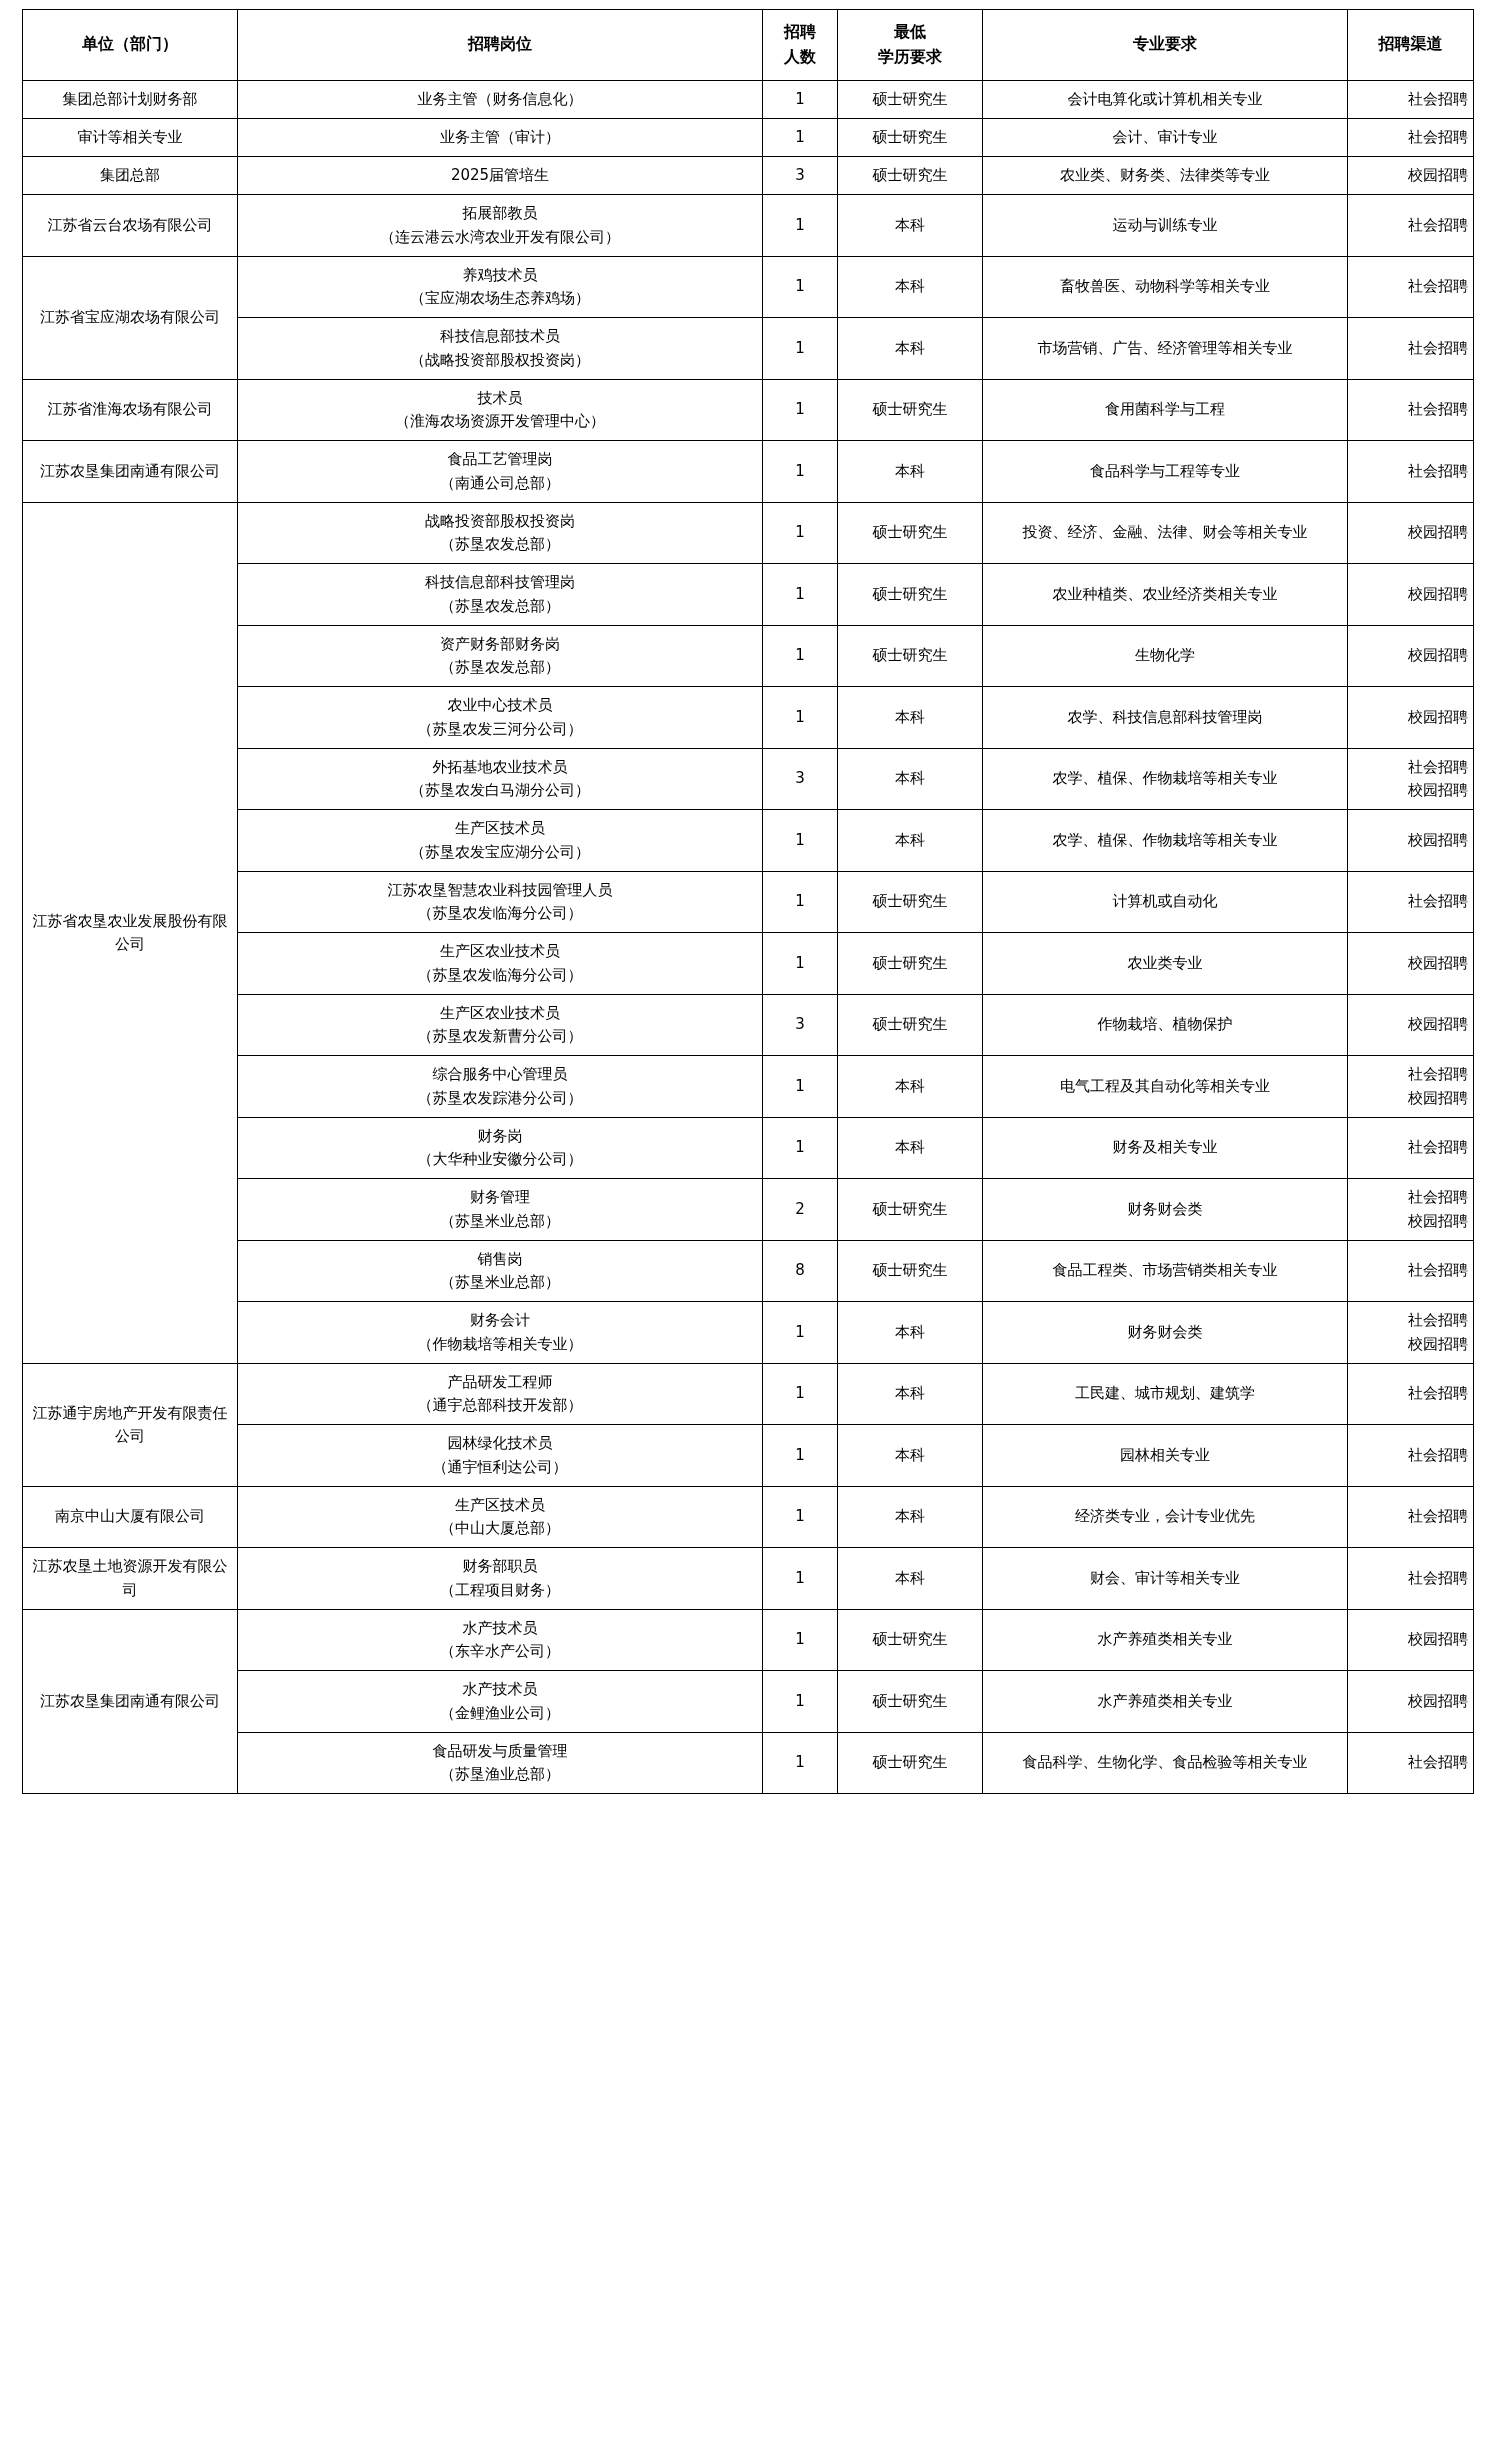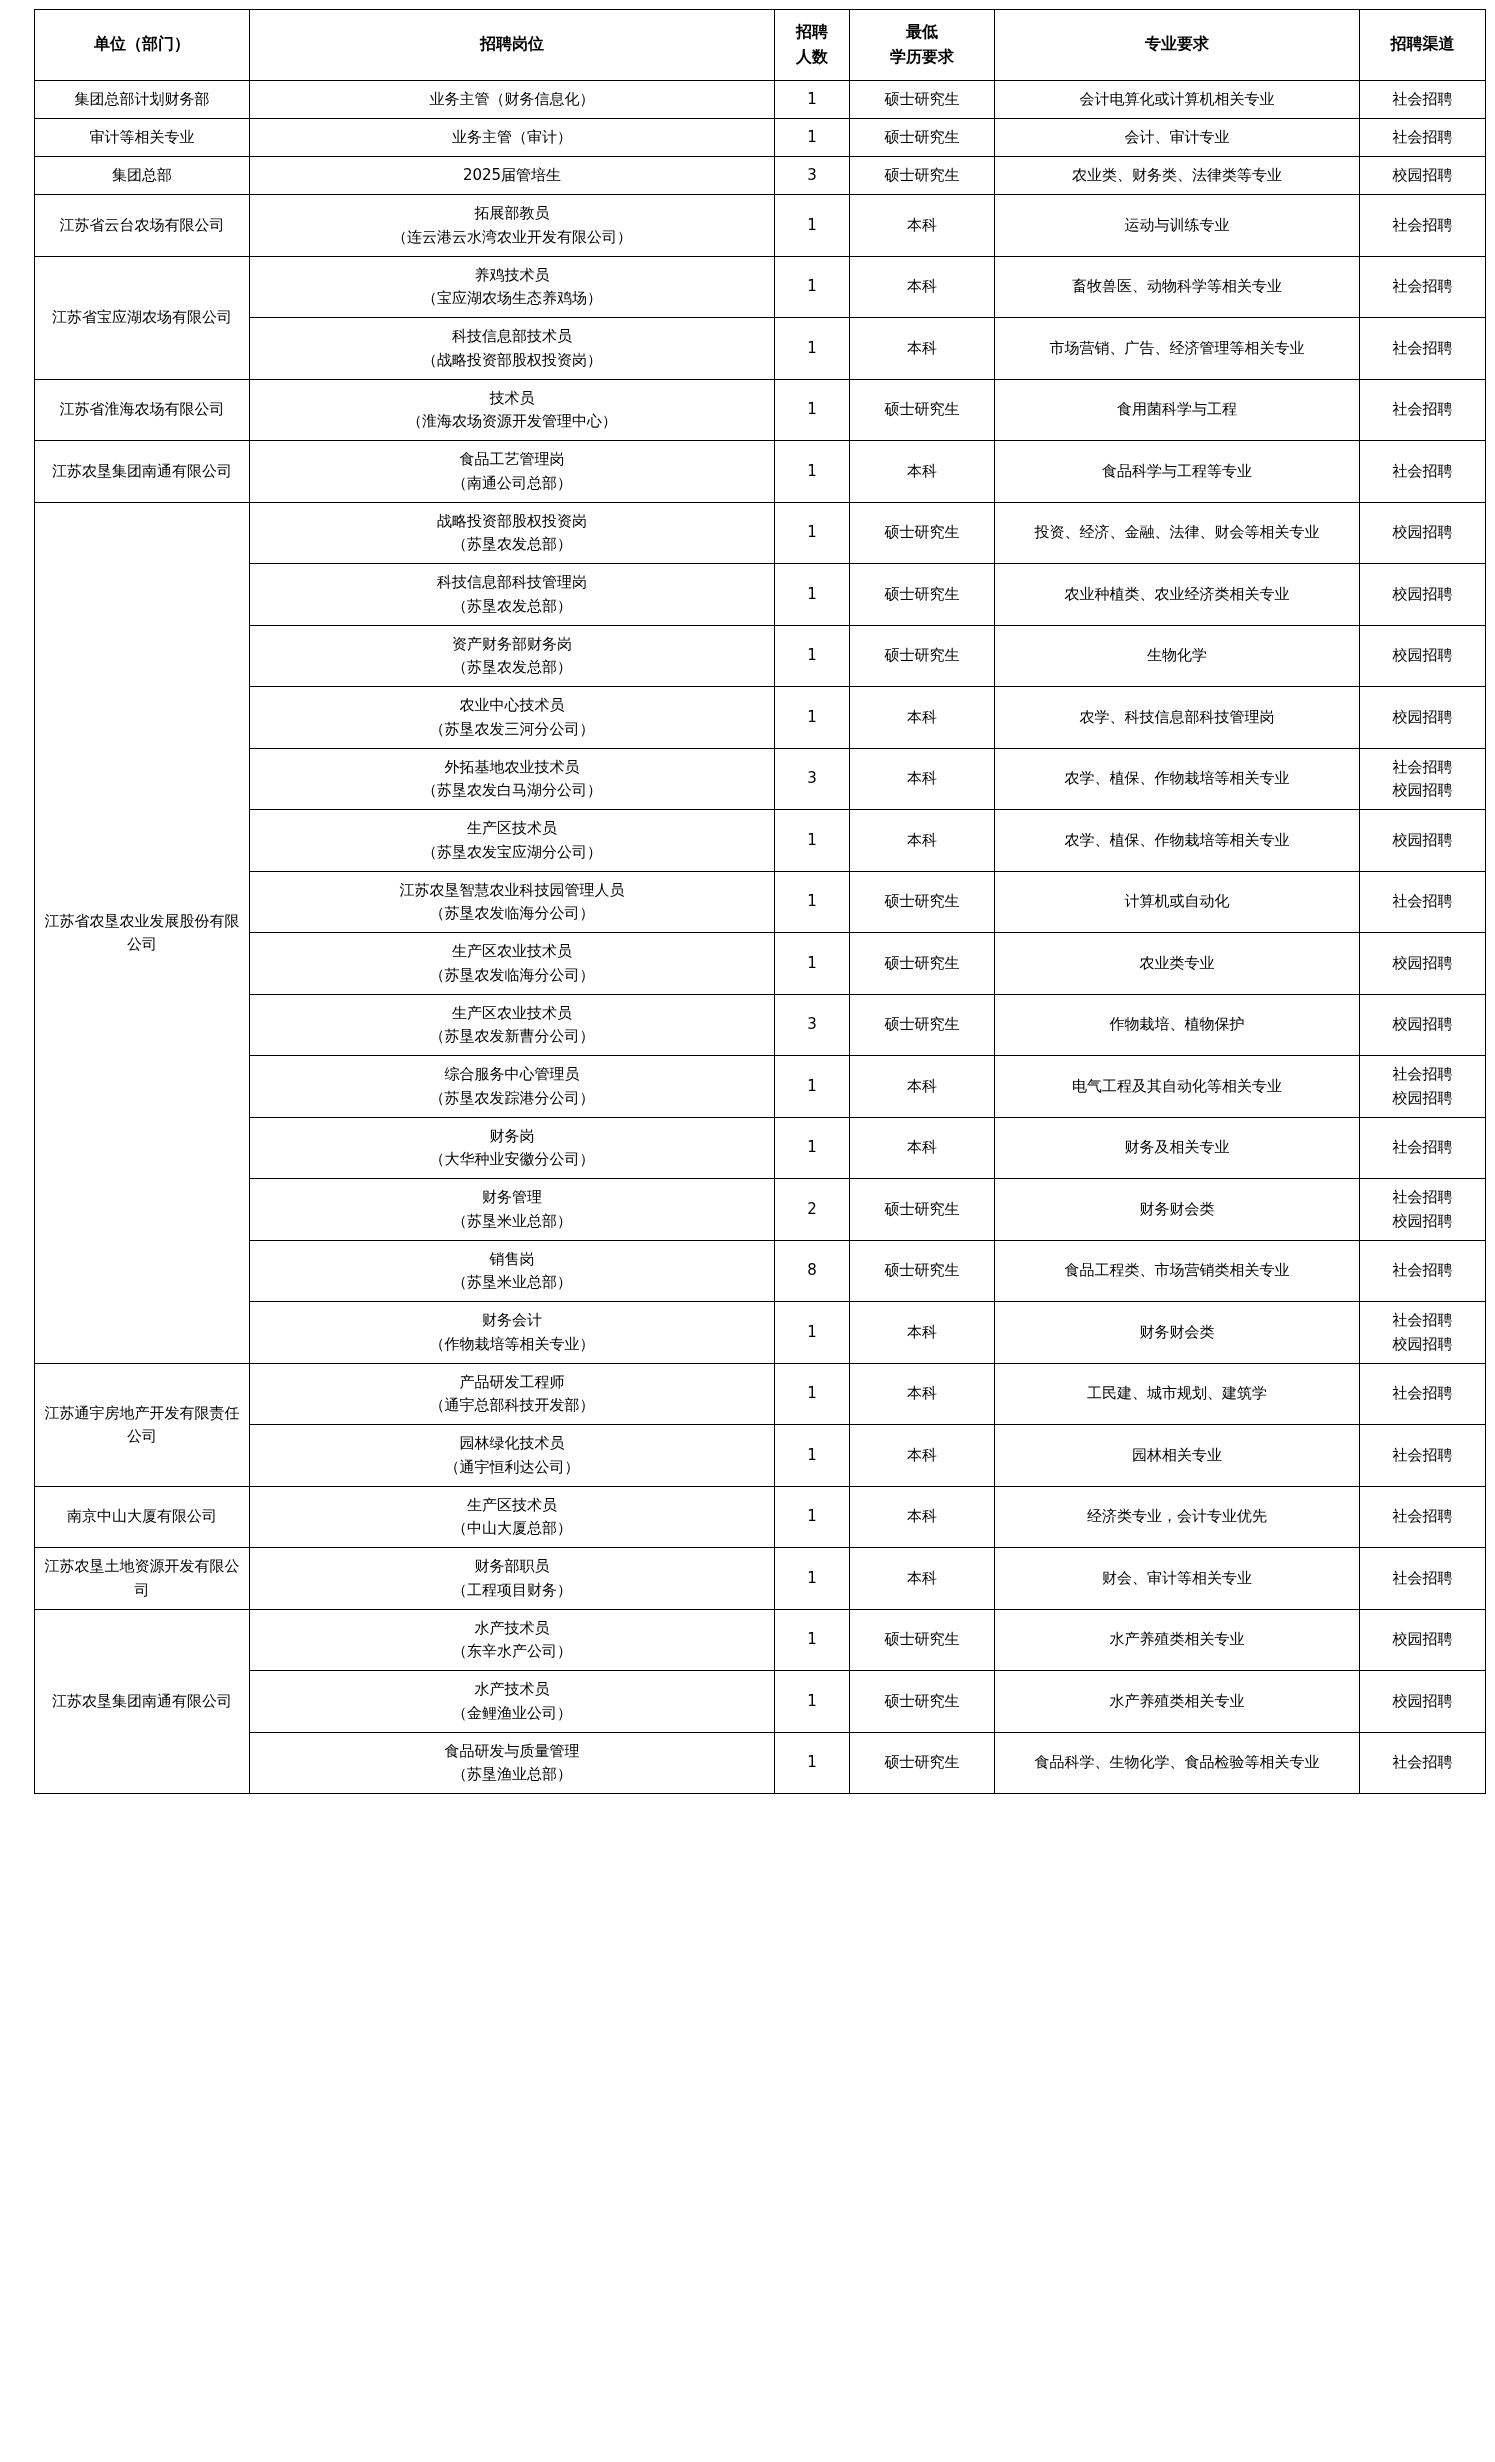--- a/index.html
+++ b/index.html
@@ -8,21 +8,20 @@
     background: #ffffff;
   }
   body {
     font-family: "DejaVu Sans", "Liberation Sans", sans-serif;
     color: #000000;
   }
   #sheet {
     width: 1480px;
     box-sizing: border-box;
     padding: 9px 22px 20px 22px;
-    margin-left: 12px;
   }
   table.recruit {
     border-collapse: collapse;
     table-layout: fixed;
     width: 1452px;
     border: 1.5px solid #000;
   }
   table.recruit col.c0 { width: 215px; }
   table.recruit col.c1 { width: 525px; }
   table.recruit col.c2 { width: 75px; }
@@ -40,21 +39,21 @@
     font-weight: normal;
   }
   table.recruit thead th {
     font-weight: bold;
     font-size: 16px;
     padding: 10px 4px;
   }
   .sub {
     display: block;
   }
-  .nowrapline { white-space: nowrap; }
+  .nowrapline { white-space: nowrap; text-align: right; }
 </style>
 </head>
 <body>
 
 <div id="sheet">
   <table class="recruit">
     <colgroup>
       <col class="c0">
         <col class="c1">
         <col class="c2">

